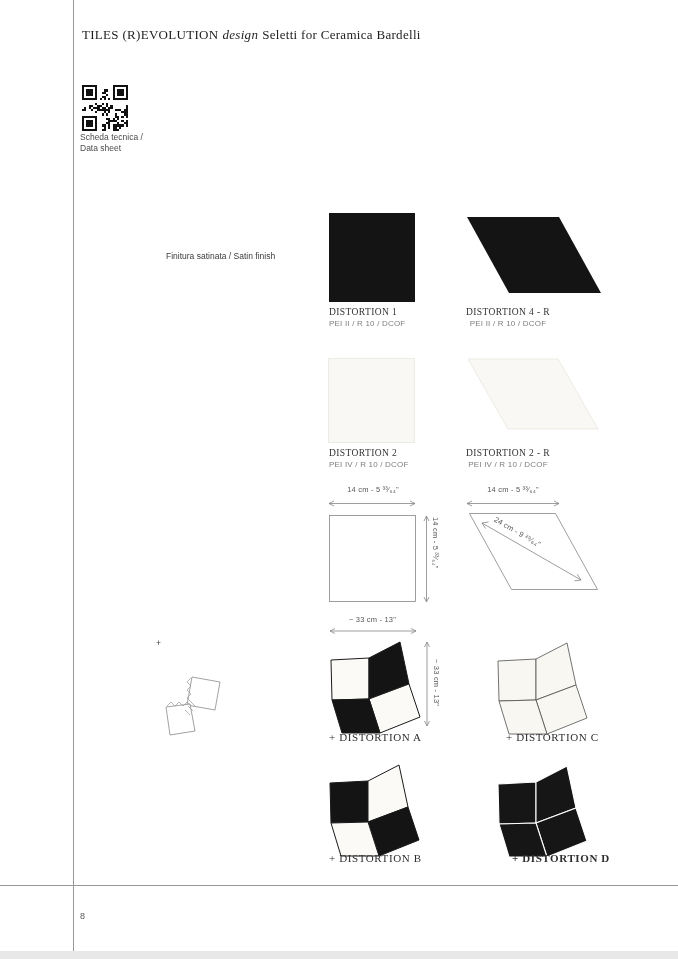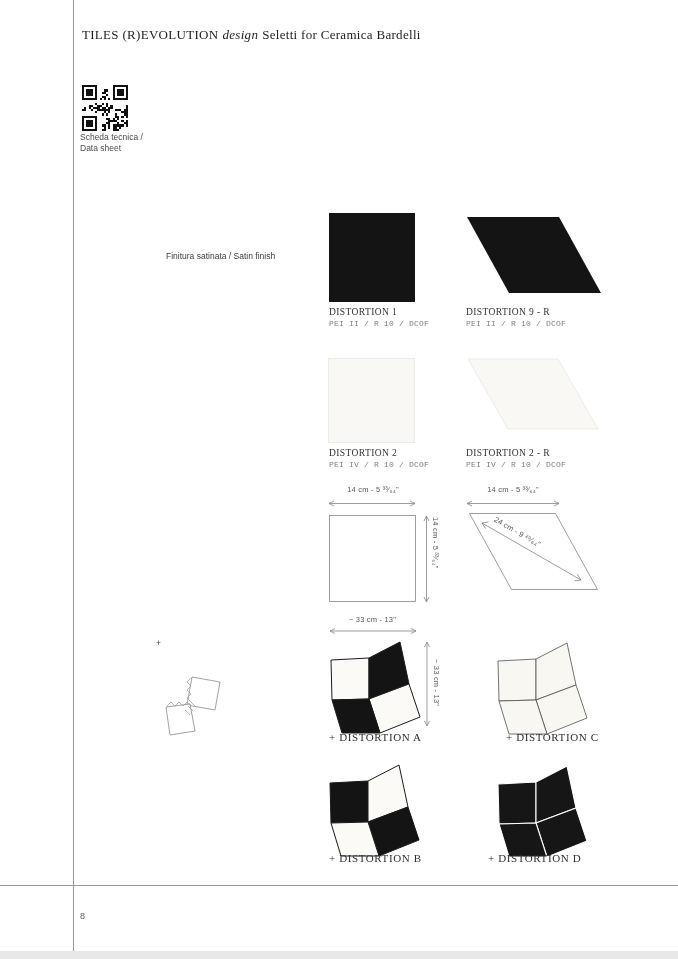--- a/index.html
+++ b/index.html
@@ -23,21 +23,21 @@
   
   .material-box{left:166px;top:213px;width:118px;background:#fff;border:1px solid #5a5a5a;
                 border-left:3px solid #111;padding:3px 5px 4px 5px;font-size:8.5px;line-height:11px;color:#3c3c3c;}
   .finish{left:166px;top:251px;font-size:8.5px;color:#3c3c3c;}
 
   
   .tile-sq-black{left:329px;top:213px;width:86px;height:89px;background:#141414;}
   .tile-sq-white{left:328px;top:358px;width:85px;height:83px;background:#f9f8f4;border:1px solid #edebe5;}
   .plab{font-family:"Liberation Serif",serif;}
   .plab .name{font-size:9.5px;color:#333;letter-spacing:0.4px;}
-  .plab .specs{font-family:Liberation Mono, monospace;font-size:8px;color:#7e7e7e;margin-top:2px;letter-spacing:0.2px;}
+  .plab .specs{font-family:Liberation Sans, sans-serif;font-size:8px;color:#7e7e7e;margin-top:2px;letter-spacing:0.2px;text-align:center;}
 
   
   .sizes{left:166px;top:546px;font-size:8.5px;line-height:11px;color:#3c3c3c;}
   .sizes .gap{height:8px;}
 
   
   .mesh-plus{left:156px;top:638px;font-size:8.5px;color:#3c3c3c;}
   .mesh-note{left:168px;top:638px;font-size:8.5px;line-height:11.5px;color:#3c3c3c;}
   .mesh-icon{left:162px;top:675px;}
 
@@ -267,21 +267,21 @@
 
   <div class="abs tile-sq-black"></div>
   <svg class="abs" style="left:465px;top:214px;" width="140" height="82">
     <polygon points="2,3 94,3 136,79 44,79" fill="#141414"></polygon>
   </svg>
   <div class="abs plab" style="left:329px;top:307px;">
     <div class="name">DISTORTION 1</div>
     <div class="specs">PEI II / R 10 / DCOF</div>
   </div>
   <div class="abs plab" style="left:466px;top:307px;">
-    <div class="name">DISTORTION 9 - R</div>
+    <div class="name">DISTORTION 4 - R</div>
     <div class="specs">PEI II / R 10 / DCOF</div>
   </div>
 
   <div class="abs tile-sq-white"></div>
   <svg class="abs" style="left:465px;top:357px;" width="140" height="76">
     <polygon points="3,2 93,2 133,72 43,72" fill="#f9f8f4" stroke="#edebe5" stroke-width="1"></polygon>
   </svg>
   <div class="abs plab" style="left:329px;top:448px;">
     <div class="name">DISTORTION 2</div>
     <div class="specs">PEI IV / R 10 / DCOF</div>
@@ -374,16 +374,16 @@
   <div class="abs complab" style="left:329px;top:852px;">+ DISTORTION B</div>
 
   <svg class="abs" style="left:489px;top:741px;" width="105" height="122" viewBox="0 0 105 122">
     <g stroke="#fefefe" stroke-width="1.1" stroke-linejoin="miter">
       <polygon points="9,43 47,41 47,82 10,83" fill="#161616"></polygon>
       <polygon points="47,41 78,25 87,67 47,82" fill="#161616"></polygon>
       <polygon points="47,82 87,67 98,100 58,116" fill="#161616"></polygon>
       <polygon points="10,83 47,82 58,116 20,116" fill="#161616"></polygon>
     </g>
   </svg>
-  <div class="abs complab" style="left:488px;top:852px;">+ DISTORTION D</div>
+  <div class="abs complab" style="left:512px;top:852px;font-weight:bold;">+ DISTORTION D</div>
 
   <div class="abs pagenum">8</div>
 </div>
 
 </body></html>

